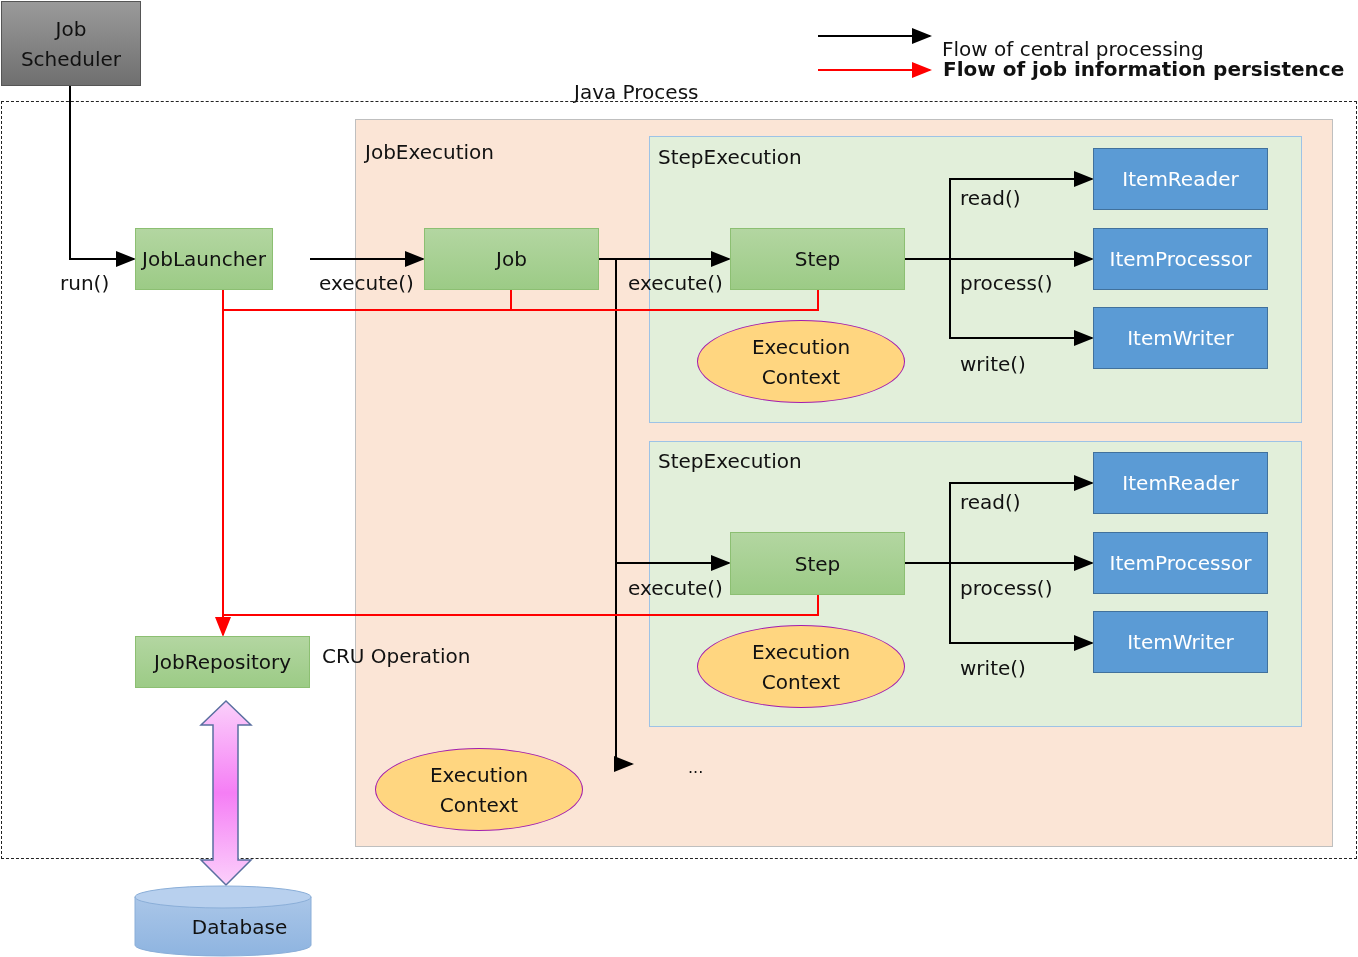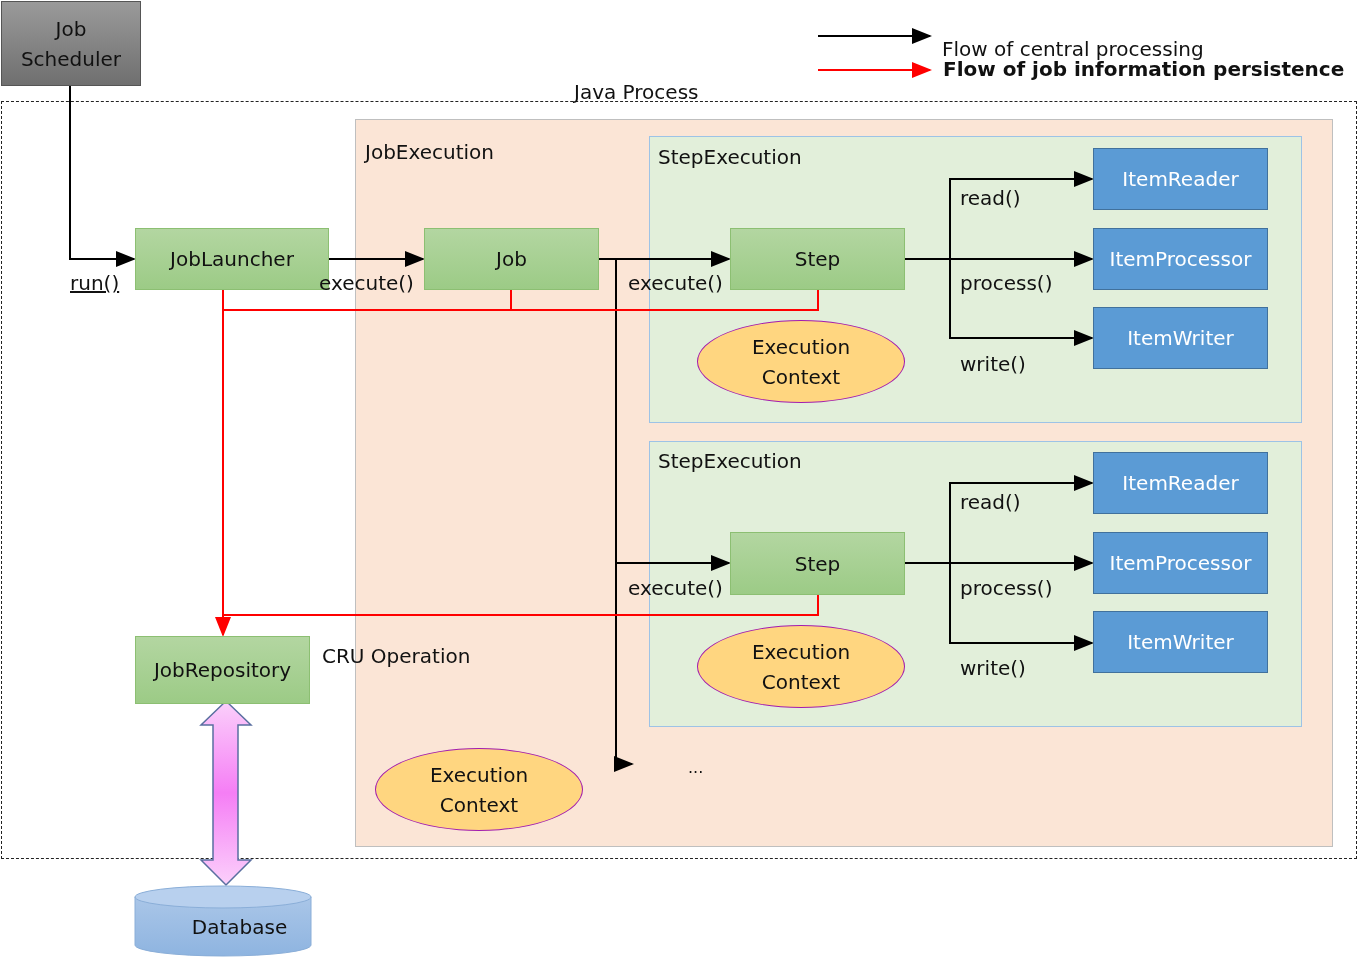--- a/index.html
+++ b/index.html
@@ -75,22 +75,22 @@
       <stop offset="0.5" stop-color="#f57ef5"></stop>
       <stop offset="1" stop-color="#fbd0fb"></stop>
     </linearGradient>
   </defs>
   <path d="M226,701 L251,725 L238,725 L238,860 L251,860 L226,885 L201,860 L213,860 L213,725 L201,725 Z" fill="url(#pinkg)" stroke="#5a6fa0" stroke-width="1.5"></path>
 </svg>
 
 <div class="box scheduler" style="left:1px;top:1px;width:140px;height:85px;white-space:pre-line;">Job
 Scheduler</div>
 
-<div class="box green" style="left:135px;top:228px;width:194px;height:62px;">JobLauncher</div>
-<div class="label" style="left:70px;top:271px;text-decoration:underline;">run()</div>
+<div class="box green" style="left:135px;top:228px;width:138px;height:62px;">JobLauncher</div>
+<div class="label" style="left:60px;top:271px;">run()</div>
 
 <div class="box green" style="left:424px;top:228px;width:175px;height:62px;">Job</div>
 <div class="label" style="left:319px;top:271px;">execute()</div>
 
 <div class="box green" style="left:730px;top:228px;width:175px;height:62px;">Step</div>
 <div class="label" style="left:628px;top:271px;">execute()</div>
 <div class="box ellipse" style="left:697px;top:320px;width:208px;height:83px;white-space:pre-line;">Execution
 Context</div>
 
 <div class="box blue" style="left:1093px;top:148px;width:175px;height:62px;">ItemReader</div>
@@ -110,21 +110,21 @@
 <div class="box blue" style="left:1093px;top:611px;width:175px;height:62px;">ItemWriter</div>
 <div class="label" style="left:960px;top:490px;">read()</div>
 <div class="label" style="left:960px;top:576px;">process()</div>
 <div class="label" style="left:960px;top:656px;">write()</div>
 
 <div class="label" style="left:688px;top:756px;font-size:16px;">...</div>
 
 <div class="box ellipse" style="left:375px;top:748px;width:208px;height:83px;white-space:pre-line;">Execution
 Context</div>
 
-<div class="box green" style="left:135px;top:636px;width:175px;height:68px;">JobRepository</div>
+<div class="box green" style="left:135px;top:636px;width:175px;height:52px;">JobRepository</div>
 <div class="label" style="left:322px;top:644px;">CRU Operation</div>
 
 <svg class="lines" width="1358" height="957">
   <defs>
     <linearGradient id="dbg" x1="0" x2="0" y1="0" y2="1">
       <stop offset="0" stop-color="#aac6e8"></stop>
       <stop offset="1" stop-color="#8eb4e0"></stop>
     </linearGradient>
   </defs>
   <path d="M135,897 L135,945 A88,11 0 0 0 311,945 L311,897 Z" fill="url(#dbg)" stroke="#8aaed8" stroke-width="1"></path>

